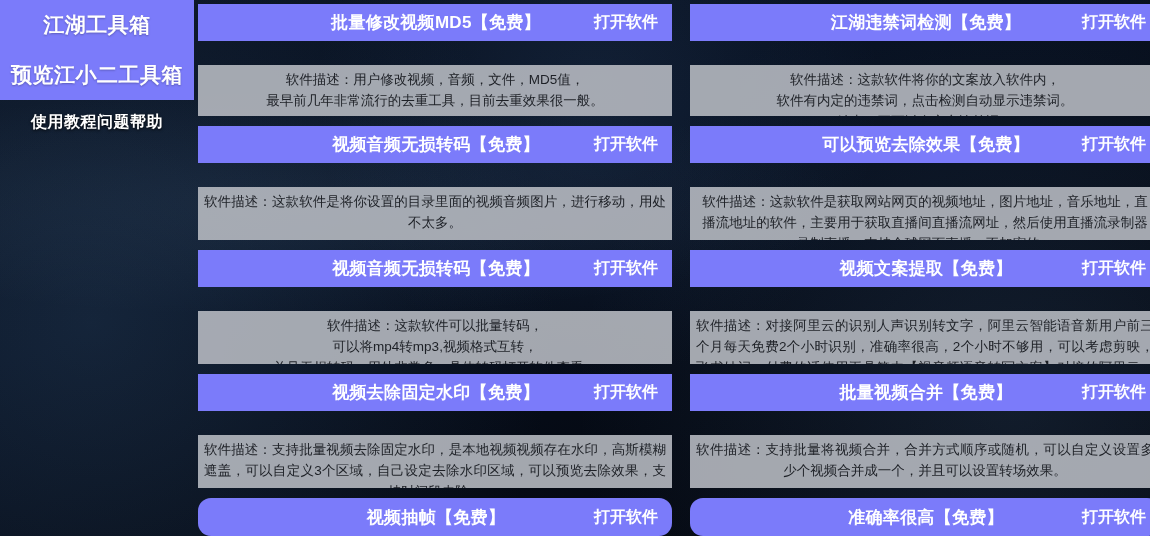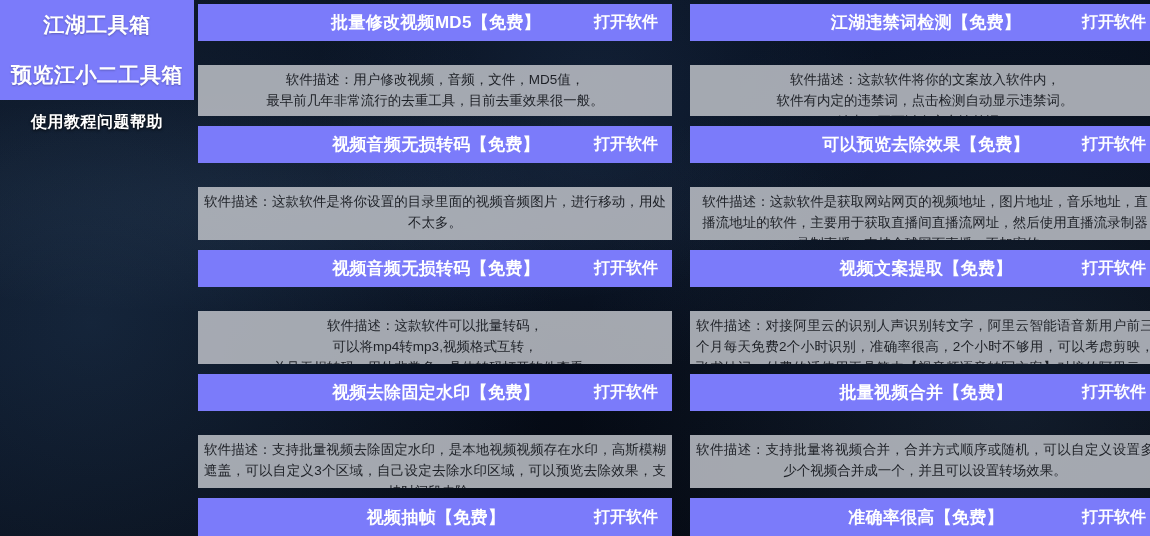--- a/index.html
+++ b/index.html
@@ -96,21 +96,21 @@
     font-size:13.5px;
     line-height:1.55;
     text-align:center;
     padding:5px 6px 4px 6px;
     overflow:hidden;
     display:block;
     margin-top:24px;
   }
   .card-body.justified{ text-align:justify; text-align-last:center; }
   .card.short{ padding-bottom:0; }
-  .card.short .card-header{ height:38px; flex:0 0 38px; }
+  .card.short .card-header{ height:38px; flex:0 0 38px;border-radius:13px; }
 </style>
 </head>
 <body>
 
 <div class="bg"></div>
 <div class="stars"></div>
 
 <nav class="sidebar">
   <div class="side-panel">
     <div class="side-item">

